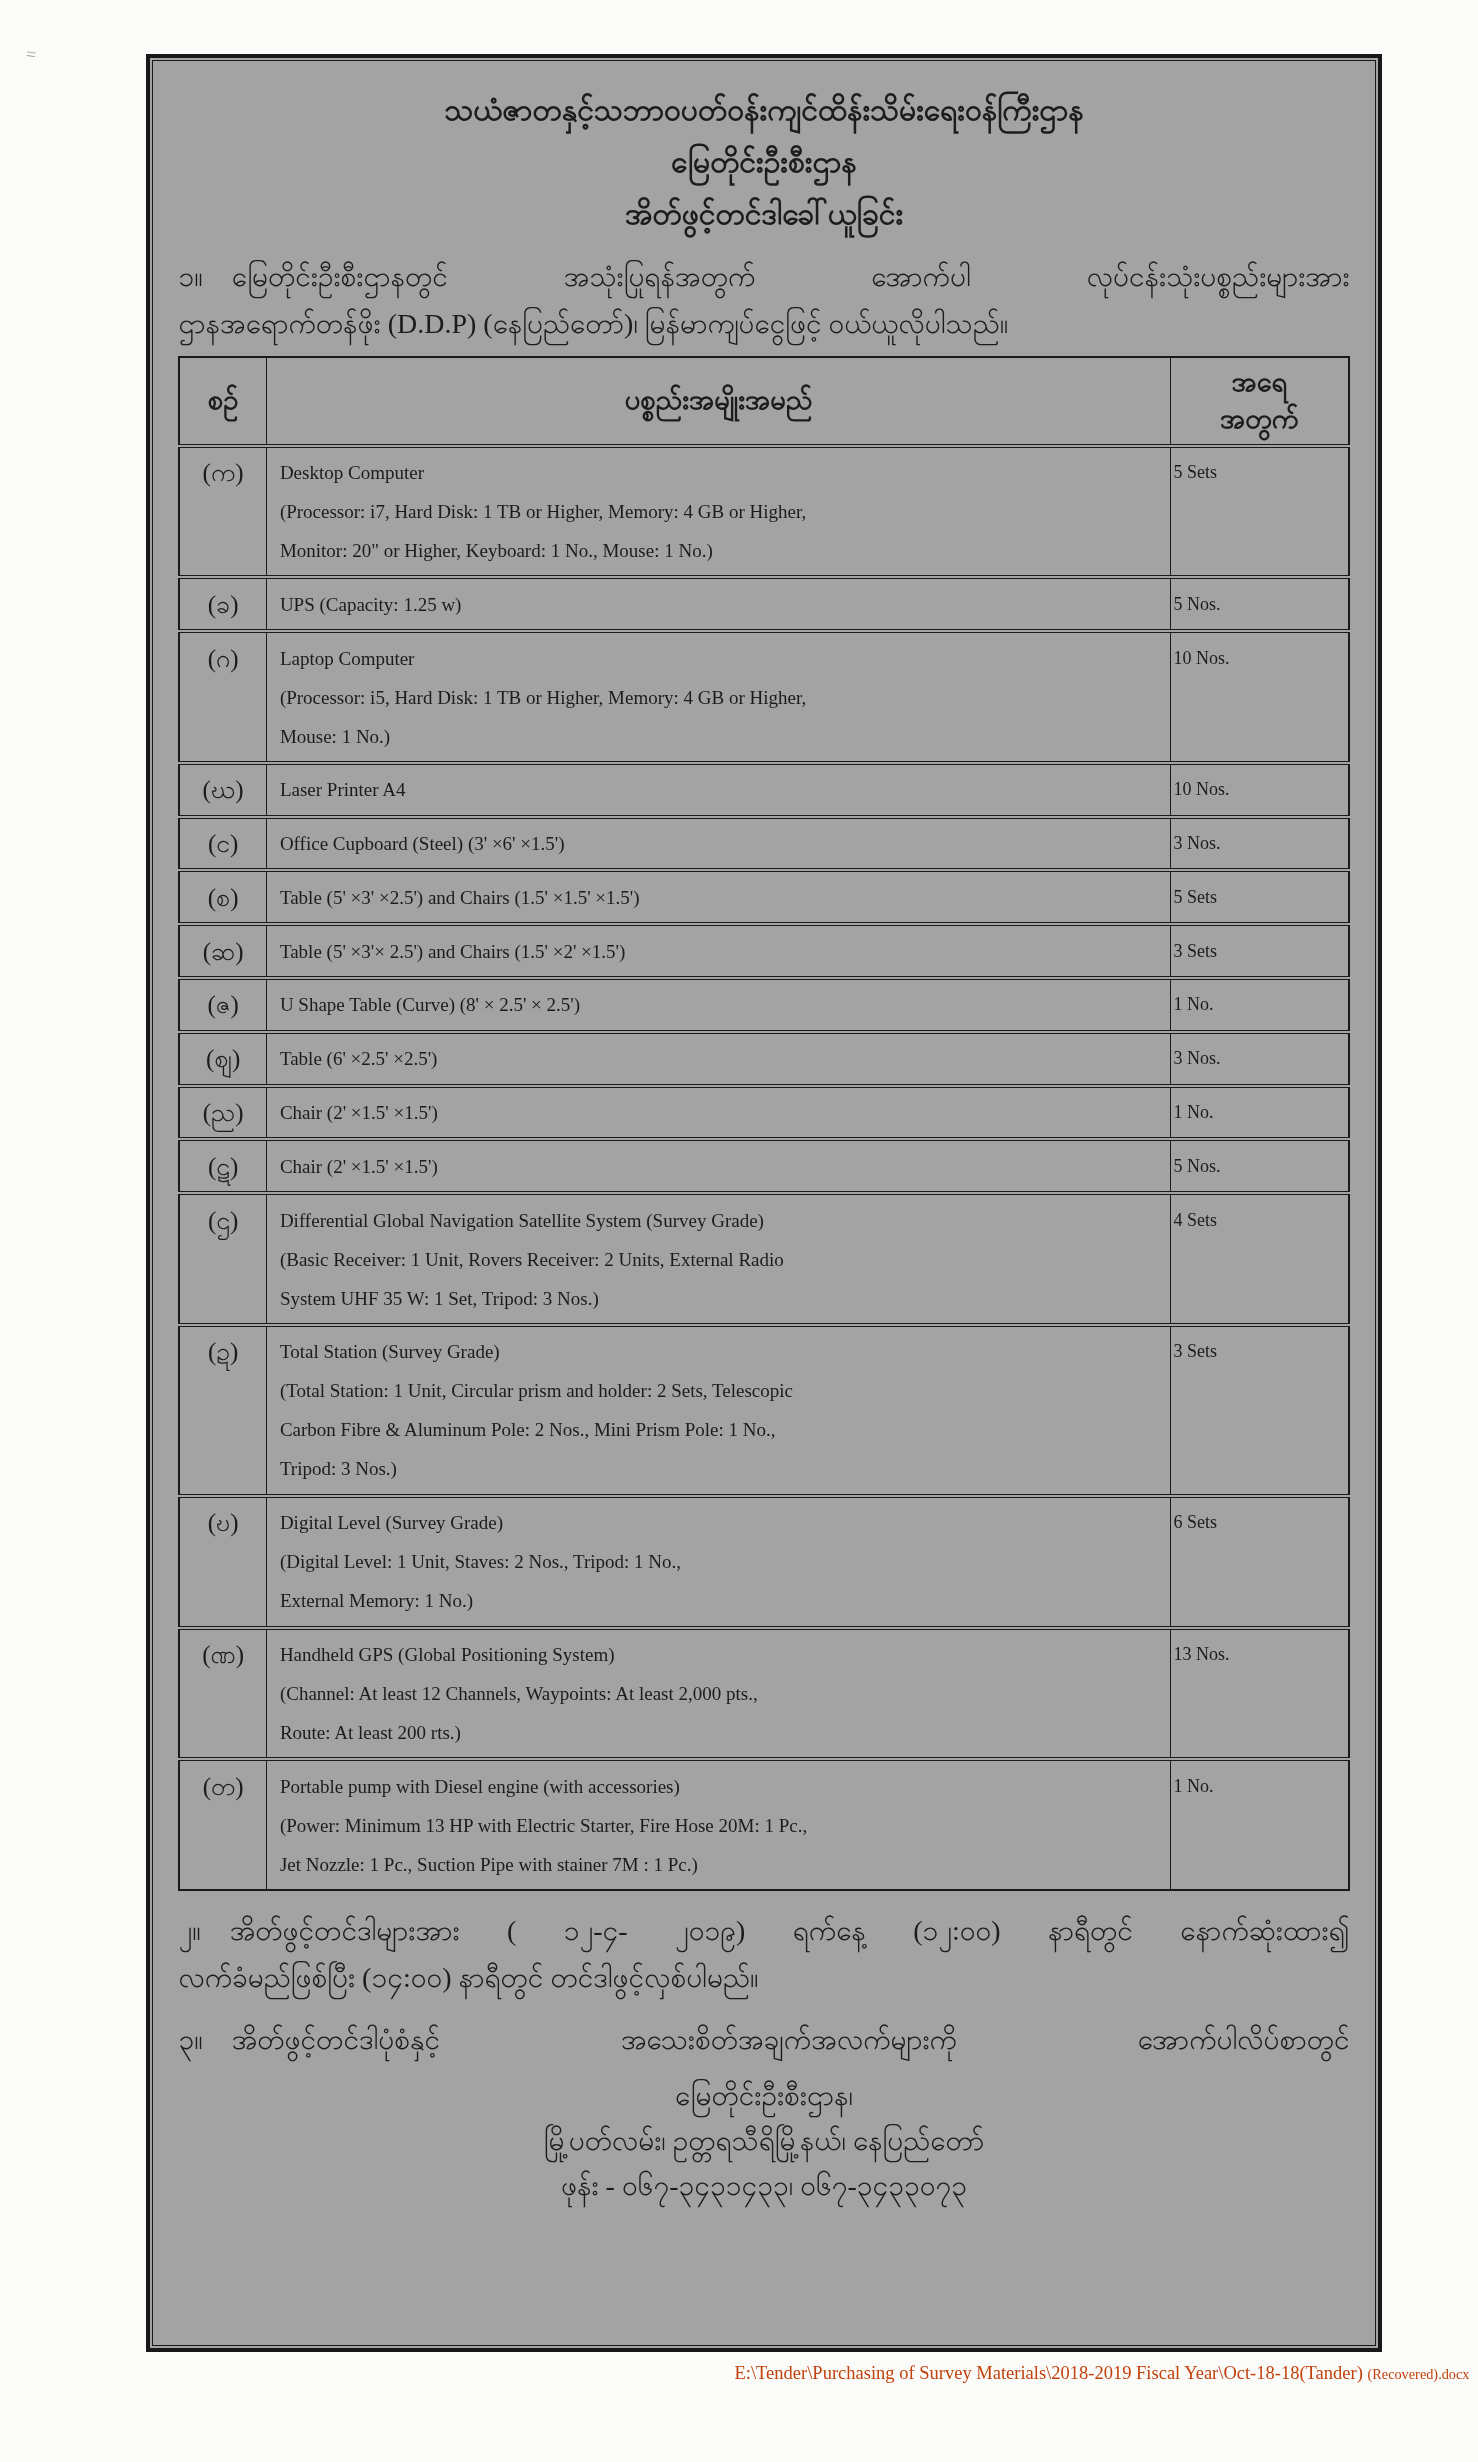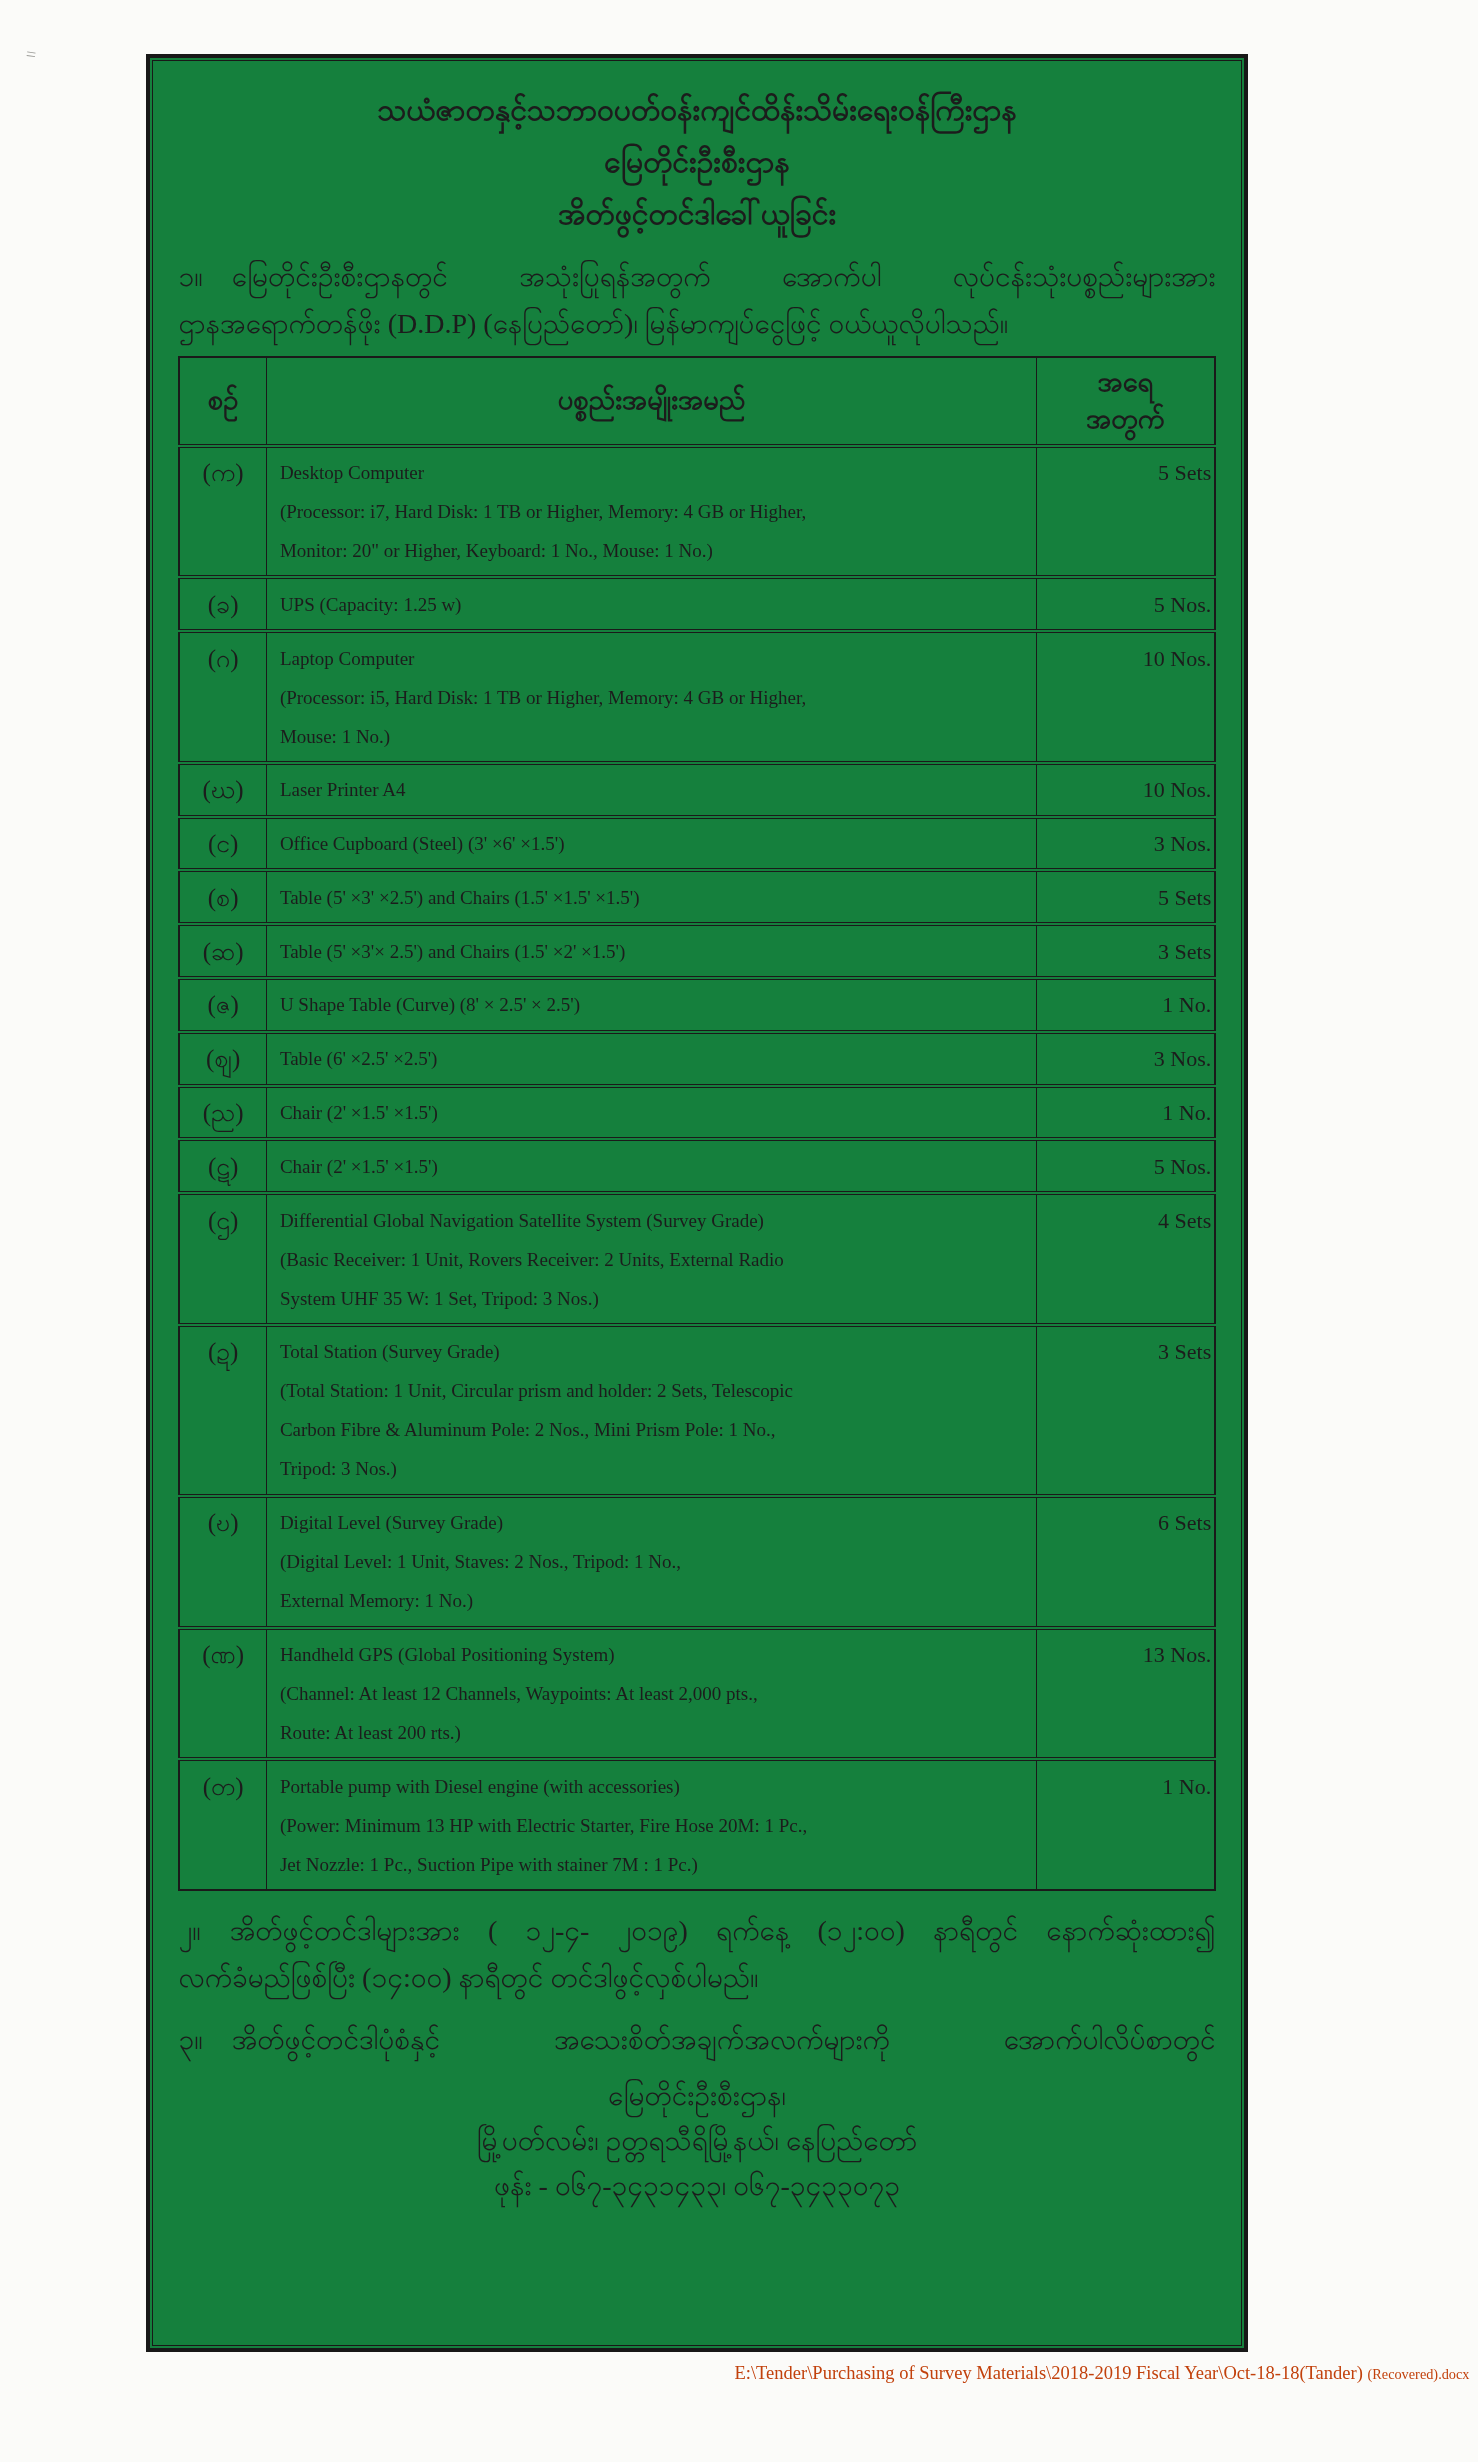--- a/index.html
+++ b/index.html
@@ -21,25 +21,25 @@
     top: 44px;
     color: #9a9a96;
     font-size: 18px;
     transform: rotate(8deg);
     letter-spacing: -2.4px;
   }
   .doc {
     position: absolute;
     left: 146px;
     top: 54px;
-    width: 1102px;
+    width: 1236px;
     height: 2298px;
     border: 4.2px solid #181818;
     box-sizing: border-box;
-    background: #15803d;
+    background: #a3a3a3;
   }
   .doc-inner {
     position: absolute;
     inset: 2.4px;
     border: 1.8px solid #181818;
     box-sizing: border-box;
     padding: 16.7px 25px 0 25px;
   }
   
   .title-block { text-align: center; margin-top: 8.4px; }
@@ -92,22 +92,22 @@
     font-size: 25px;
     line-height: 39px;
     padding: 5.4px 1.2px;
   }
   td.c-desc {
     font-size: 19px;
     line-height: 39px;
     padding: 5.4px 9.5px 5.4px 13px;
   }
   td.c-qty {
-    text-align: right;
-    font-size: 22px;
+    text-align: left;
+    font-size: 18px;
     line-height: 39px;
     padding: 5.4px 2.4px;
   }
   .desc-line { white-space: nowrap; }
   
   .sig-block { margin-top: 9.5px; text-align: center; }
   .sig-line { font-size: 28px; line-height: 45px; }
   .sig-line.bold { font-weight: bold; }
   
   .footer-path {

